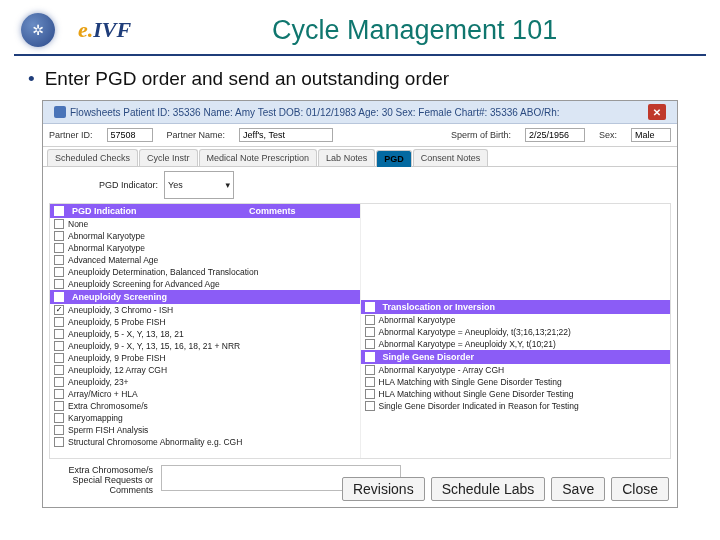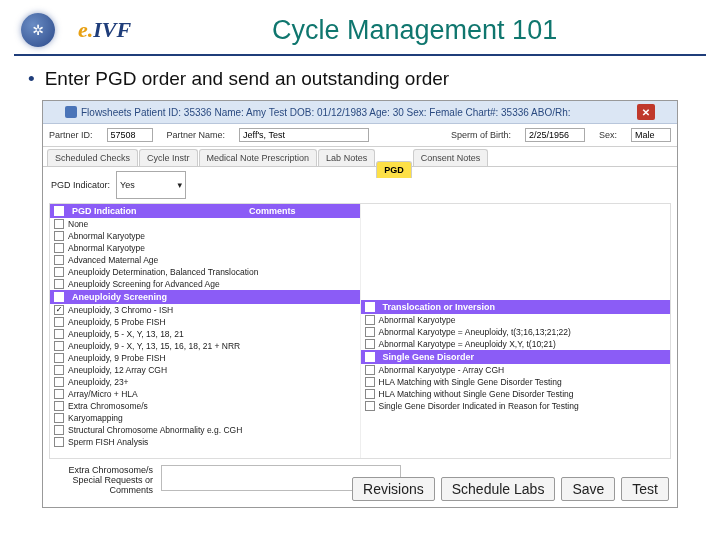--- a/index.html
+++ b/index.html
@@ -66,21 +66,21 @@
     background: #fff;
     font-size: 9px;
     color: #222;
     height: 408px;
     position: relative;
   }
   .titlebar {
     background: #dbe6f4;
     color: #2a4a80;
     font-size: 10px;
-    padding: 3px 22px;
+    padding: 3px 11px;
     display: flex; align-items: center;
     border-bottom: 1px solid #b8c6db;
   }
   .titlebar .tb-icon { width:12px;height:12px;background:#4a74b8;border-radius:2px;margin-right:4px; }
   .titlebar .spacer { flex:1; }
   .close-btn {
     width: 18px; height: 16px;
     background: #c0392b;
     color: #fff;
     display: flex; align-items: center; justify-content: center;
@@ -112,29 +112,30 @@
     padding: 3px 7px;
     border: 1px solid #ccc;
     border-bottom: none;
     background: #f1f1f1;
     color: #444;
     margin-right: 1px;
     border-radius: 3px 3px 0 0;
     cursor: pointer;
   }
   .tab.active {
-    background: #fde047;
+    background: #0369a1;
     color: #000;
     font-weight: bold;
-    position: relative; top: 12px;
+    position: relative; top: 1px;
   }
   .subbar {
     padding: 4px 8px;
     display: flex; gap: 6px; align-items: center;
     font-size: 9px;
+    margin-left: 48px;
   }
   .dropdown {
     border: 1px solid #aaa;
     height: 28px; width: 70px;
     font-size: 9px; padding: 0 3px;
     background: #fff;
     display: flex; align-items: center; justify-content: space-between;
   }
   .content {
     display: flex;
@@ -228,21 +229,21 @@
       <div class="tb-icon"></div>
       <span>Flowsheets  Patient ID: 35336   Name: Amy Test   DOB: 01/12/1983   Age: 30   Sex: Female   Chart#: 35336  ABO/Rh:</span>
       <span class="spacer"></span>
       <div class="close-btn">✕</div>
     </div>
 
     <div class="toolbar">
       <span class="field-label">Partner ID:</span>
       <input class="field-input" style="width: 46px;" value="57508">
       <span class="field-label">Partner Name:</span>
-      <input class="field-input" style="width: 130px;" value="Jeff's, Test">
+      <input class="field-input" style="width: 94px;" value="Jeff's, Test">
       <span style="flex:1"></span>
       <span class="field-label">Sperm of Birth:</span>
       <input class="field-input" style="width: 60px;" value="2/25/1956">
       <span class="field-label">Sex:</span>
       <input class="field-input" style="width: 40px;" value="Male">
     </div>
 
     <div class="tabs" id="tabs">
         <div class="tab">Scheduled Checks</div>
         <div class="tab">Cycle Instr</div>
@@ -323,25 +324,25 @@
           <div class="row">
             <span class="chk"></span>
             <span>Extra Chromosome/s</span>
           </div>
           <div class="row">
             <span class="chk"></span>
             <span>Karyomapping</span>
           </div>
           <div class="row">
             <span class="chk"></span>
+            <span>Sperm FISH Analysis</span>
+          </div>
+          <div class="row">
+            <span class="chk"></span>
             <span>Structural Chromosome Abnormality e.g. CGH</span>
-          </div>
-          <div class="row">
-            <span class="chk"></span>
-            <span>Sperm FISH Analysis</span>
           </div>
         </div>
       <div class="col" id="right-col">
           <div style="height: 96px;"></div>
           <div class="group-header"><span class="hchk"></span>Translocation or Inversion</div>
           <div class="row">
             <span class="chk"></span>
             <span>Abnormal Karyotype</span>
           </div>
           <div class="row">
@@ -377,16 +378,16 @@
         <div>Extra Chromosome/s</div>
         <div>Special Requests or Comments</div>
       </div>
       <textarea style=""></textarea>
     </div>
 
     <div class="footer">
       <div class="btn">Revisions</div>
       <div class="btn">Schedule Labs</div>
       <div class="btn">Save</div>
-      <div class="btn">Test</div>
+      <div class="btn">Close</div>
     </div>
   </div>
 </div>
 
 </body></html>

